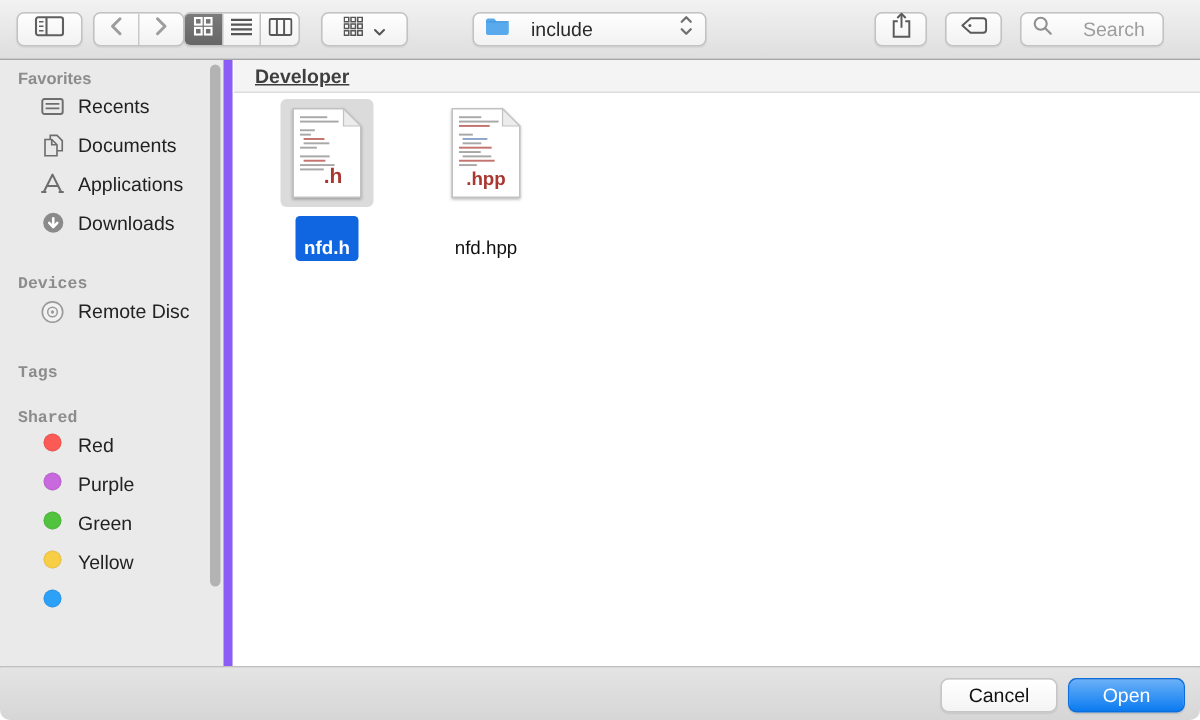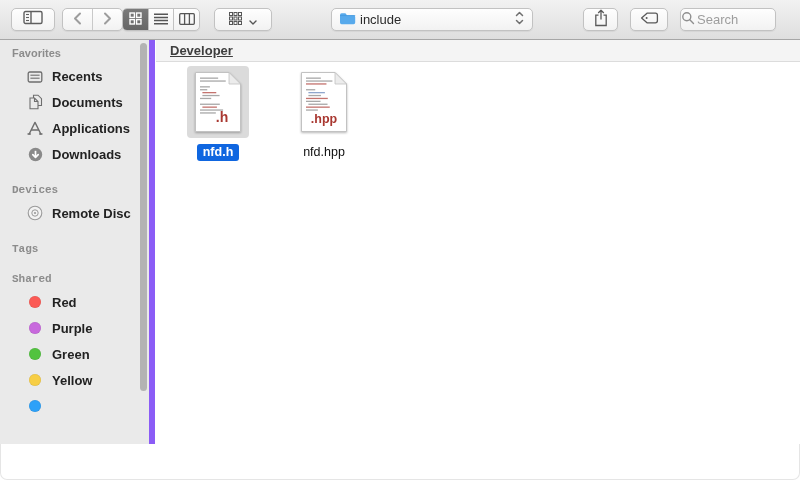--- a/index.html
+++ b/index.html
@@ -12,46 +12,46 @@
   .tbtn { position:absolute; top:8px; height:23px; background:linear-gradient(#fefefe,#f2f2f2); border:1px solid #c2c2c2; border-radius:5px; display:flex; align-items:center; justify-content:center; box-shadow:0 1px 1px rgba(0,0,0,.06); cursor:default; }
   .btn-sidebar-toggle { left:11px; width:44px; }
   .nav-group { left:62px; width:61px; padding:0; overflow:hidden; }
   .nav-cell { flex:1; height:100%; display:flex; align-items:center; justify-content:center; }
   .nav-cell + .nav-cell { border-left:1px solid #c9c9c9; }
   .seg-group { left:122px; width:78px; padding:0; overflow:hidden; }
   .seg-cell { flex:1; height:100%; display:flex; align-items:center; justify-content:center; }
   .seg-cell + .seg-cell { border-left:1px solid #c2c2c2; }
   .seg-cell.selected { background:linear-gradient(#7b7b7b,#666666); }
   .btn-arrange { left:214px; width:58px; gap:7px; }
-  .btn-location { left:315px; width:202px; justify-content:flex-start; padding:0 8px 0 7px; gap:4px;margin-left:16px; }
+  .btn-location { left:315px; width:156px; justify-content:flex-start; padding:0 8px 0 7px; gap:14px; }
   .loc-label { font-size:13px; color:#2a2a2a; flex:1; text-align:left; }
   .btn-share { left:583px; width:35px; }
   .btn-tag { left:630px; width:38px; }
-  .search-field { left:680px; width:96px; justify-content:flex-end; padding-left:7px; gap:2px; }
+  .search-field { left:680px; width:96px; justify-content:space-between; padding-left:7px; gap:20px; }
   .search-field input { border:none; outline:none; background:transparent; width:78px; font-size:13px; font-family:"Liberation Sans",sans-serif; color:#333; }
   .search-field input::placeholder { color:#9d9d9d; }
 
   
   .sidebar { position:absolute; top:40px; left:0; width:155px; bottom:36px; background:#eaeaea; border-right:6px solid #8b5cf6; overflow:hidden; padding-top:2px; }
   .sb-title { font-size:11px; font-weight:bold; color:#8c8c8c; margin:4px 0 3px 12px; height:14px; line-height:14px; }
   .sb-title.spaced { margin-top:16px;font-family:Liberation Mono, monospace; }
-  .sb-item { height:26px; display:flex; align-items:center; padding-left:26px; gap:8px; font-size:13px; color:#222;font-weight:bold; }
+  .sb-item { height:26px; display:flex; align-items:flex-start; padding-left:26px; gap:8px; font-size:13px; color:#222; }
   .sb-ico { width:18px; display:flex; align-items:center; justify-content:center; flex:0 0 18px; }
   .tag-dot { width:12px; height:12px; border-radius:50%; box-shadow: inset 0 0 1px rgba(0,0,0,.25); }
   .sb-scrollbar { position:absolute; top:3px; right:2px; width:7px; height:348px; background:#b3b3b3; border-radius:4px; }
 
   
   .main { position:absolute; top:40px; left:156px; right:0; bottom:36px; background:#fff; }
   .main-header { height:22px; background:#f4f4f4; border-bottom:1px solid #dcdcdc; display:flex; align-items:center; padding-left:14px; font-size:13px; font-weight:bold; color:#3e3e3e;text-decoration:underline; }
   .files-row { display:flex; padding:4px 0 0 31px; gap:44px; }
   .file-tile { width:62px; display:flex; flex-direction:column; align-items:center; }
   .icon-wrap { width:62px; height:72px; border-radius:4px; display:flex; align-items:center; justify-content:center; }
   .file-tile.selected .icon-wrap { background:#dbdbdb; }
   .doc-svg { filter:drop-shadow(0 1px 1px rgba(0,0,0,.28)); }
-  .file-label { margin-top:6px; font-size:12.5px; color:#111; padding:1px 6px 2px; border-radius:3px; white-space:nowrap; }
+  .file-label { margin-top:6px; font-size:12.5px; color:#111; padding:14px 6px 2px; border-radius:3px; white-space:nowrap; }
   .file-tile.selected .file-label { color:#fff; font-weight:bold; }
 
   
   .footer { position:absolute; left:0; right:0; bottom:0; height:36px; background:linear-gradient(#e4e4e4,#d6d6d6); border-top:1px solid #c0c0c0; }
   .fbtn { position:absolute; top:7px; height:23px; width:78px; border-radius:5.5px; font-size:13px; font-family:"Liberation Sans",sans-serif; display:flex; align-items:center; justify-content:center; cursor:default; }
   .btn-cancel { right:95px; background:linear-gradient(#ffffff,#f4f4f4); border:1px solid #c6c6c6; color:#111; box-shadow:0 1px 1px rgba(0,0,0,.08); }
   .btn-open { right:10px; background:linear-gradient(#6ab0f8,#0b7bf0); border:1px solid #0c6edb; color:#fff; box-shadow:0 1px 1px rgba(0,0,0,.12); }
 </style>
 </head>
 <body>
@@ -341,14 +341,18 @@
               <rect x="6" y="38.4" width="11.879999999999999" height="1.3" fill="#a8a8a8"></rect>
               <text x="24" y="52" text-anchor="middle" fill="#a93831" font-family="&quot;Liberation Sans&quot;, sans-serif" font-size="12.5" font-weight="bold">.hpp</text>
             </svg>
         </div>
         <div class="file-label">nfd.hpp</div>
       </div>
 
     </div>
   </div>
 
+  <div class="footer">
+    <div class="fbtn btn-cancel">Cancel</div>
+    <div class="fbtn btn-open">Open</div>
+  </div>
 
 </div>
 
 </body></html>

